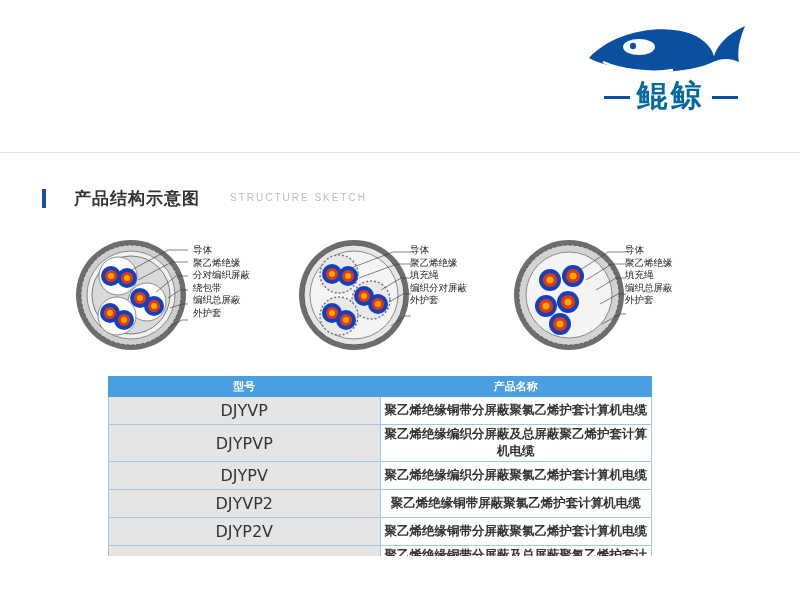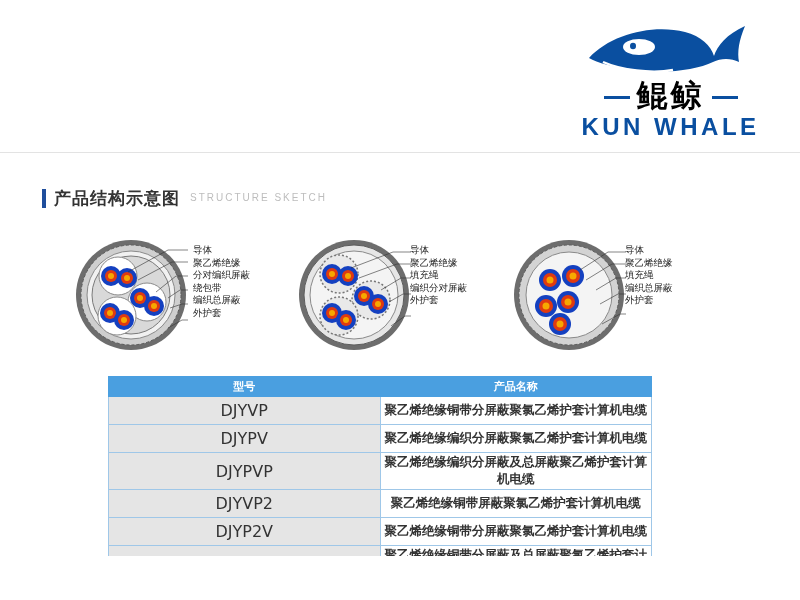--- a/index.html
+++ b/index.html
@@ -37,21 +37,21 @@
     text-align: center;
   }
   .whale-svg {
     display: block;
     margin: 0 auto;
   }
   .logo-cn {
     font-family: "DejaVu Sans", sans-serif;
     font-size: 31px;
     font-weight: bold;
-    color: #000000;
+    color: #0369a1;
     letter-spacing: 3px;
     line-height: 34px;
     position: relative;
     margin-top: 2px;
   }
   .logo-cn .bar {
     display: inline-block;
     width: 26px;
     height: 3px;
     background: #0a4fa0;
@@ -67,20 +67,21 @@
     margin-top: 1px;
   }
   
   .section-title {
     position: absolute;
     left: 42px;
     top: 186px;
     height: 24px;
     display: flex;
     align-items: center;
+    gap: 20px;
   }
   .title-bar {
     width: 4px;
     height: 19px;
     background: #1f4e9c;
     margin-right: 8px;
   }
   .title-cn {
     font-family: "DejaVu Sans", sans-serif;
     font-size: 17px;
@@ -181,21 +182,20 @@
 
   <div class="header">
     <div class="logo-block">
       <svg class="whale-svg" width="180" height="58" viewBox="0 0 180 58">
         <path d="M8 40 C 30 16, 72 6, 104 14 C 120 18, 130 28, 133 38 C 136 28, 146 16, 164 8 C 158 22, 156 34, 158 44 C 150 40, 140 40, 132 44 C 116 52, 84 56, 56 52 C 32 49, 16 45, 8 40 Z" fill="#0a4fa0"></path>
         <ellipse cx="58" cy="29" rx="16" ry="8" fill="#ffffff"></ellipse>
         <ellipse cx="52" cy="28" rx="3" ry="3.2" fill="#0a4fa0"></ellipse>
         <path d="M22 44 C 40 52, 70 56, 92 52" stroke="#ffffff" stroke-width="2.4" fill="none"></path>
       </svg>
       <div class="logo-cn"><span class="bar"></span><span>鲲鲸</span><span class="bar"></span></div>
-      <div class="logo-en">KUN WHALE</div>
     </div>
   </div>
 
   <div class="section-title">
     <div class="title-bar"></div>
     <div class="title-cn">产品结构示意图</div>
     <div class="title-en">STRUCTURE SKETCH</div>
   </div>
 
   <div class="diagrams">
@@ -343,28 +343,28 @@
         <th class="h">型号</th>
         <th class="h">产品名称</th>
       </tr>
     </thead>
     <tbody>
       <tr>
         <td class="model">DJYVP</td>
         <td class="name">聚乙烯绝缘铜带分屏蔽聚氯乙烯护套计算机电缆</td>
       </tr>
       <tr>
+        <td class="model">DJYPVP</td>
+        <td class="name">聚乙烯绝缘编织分屏蔽及总屏蔽聚乙烯护套计算机电缆</td>
+      </tr>
+      <tr>
         <td class="model">DJYPV</td>
         <td class="name">聚乙烯绝缘编织分屏蔽聚氯乙烯护套计算机电缆</td>
       </tr>
       <tr>
-        <td class="model">DJYPVP</td>
-        <td class="name">聚乙烯绝缘编织分屏蔽及总屏蔽聚乙烯护套计算机电缆</td>
-      </tr>
-      <tr>
         <td class="model">DJYVP2</td>
         <td class="name">聚乙烯绝缘铜带屏蔽聚氯乙烯护套计算机电缆</td>
       </tr>
       <tr>
         <td class="model">DJYP2V</td>
         <td class="name">聚乙烯绝缘铜带分屏蔽聚氯乙烯护套计算机电缆</td>
       </tr>
       <tr>
         <td class="model">DJYP2VP2</td>
         <td class="name">聚乙烯绝缘铜带分屏蔽及总屏蔽聚氯乙烯护套计算机电缆</td>

